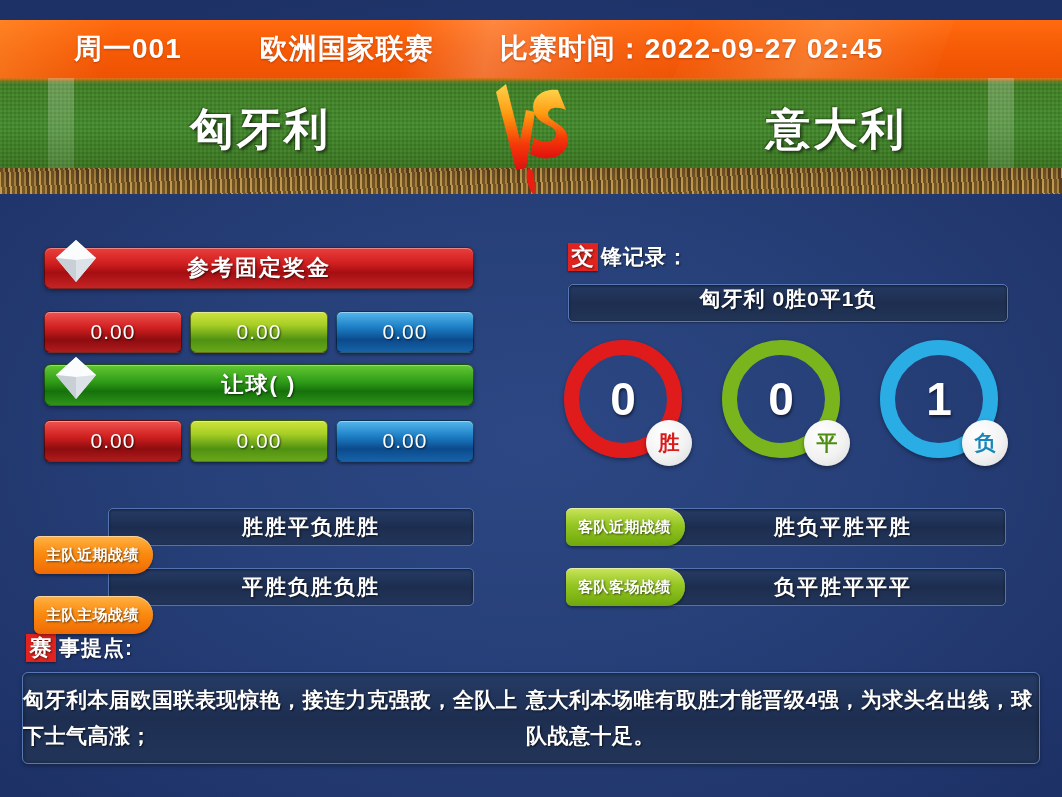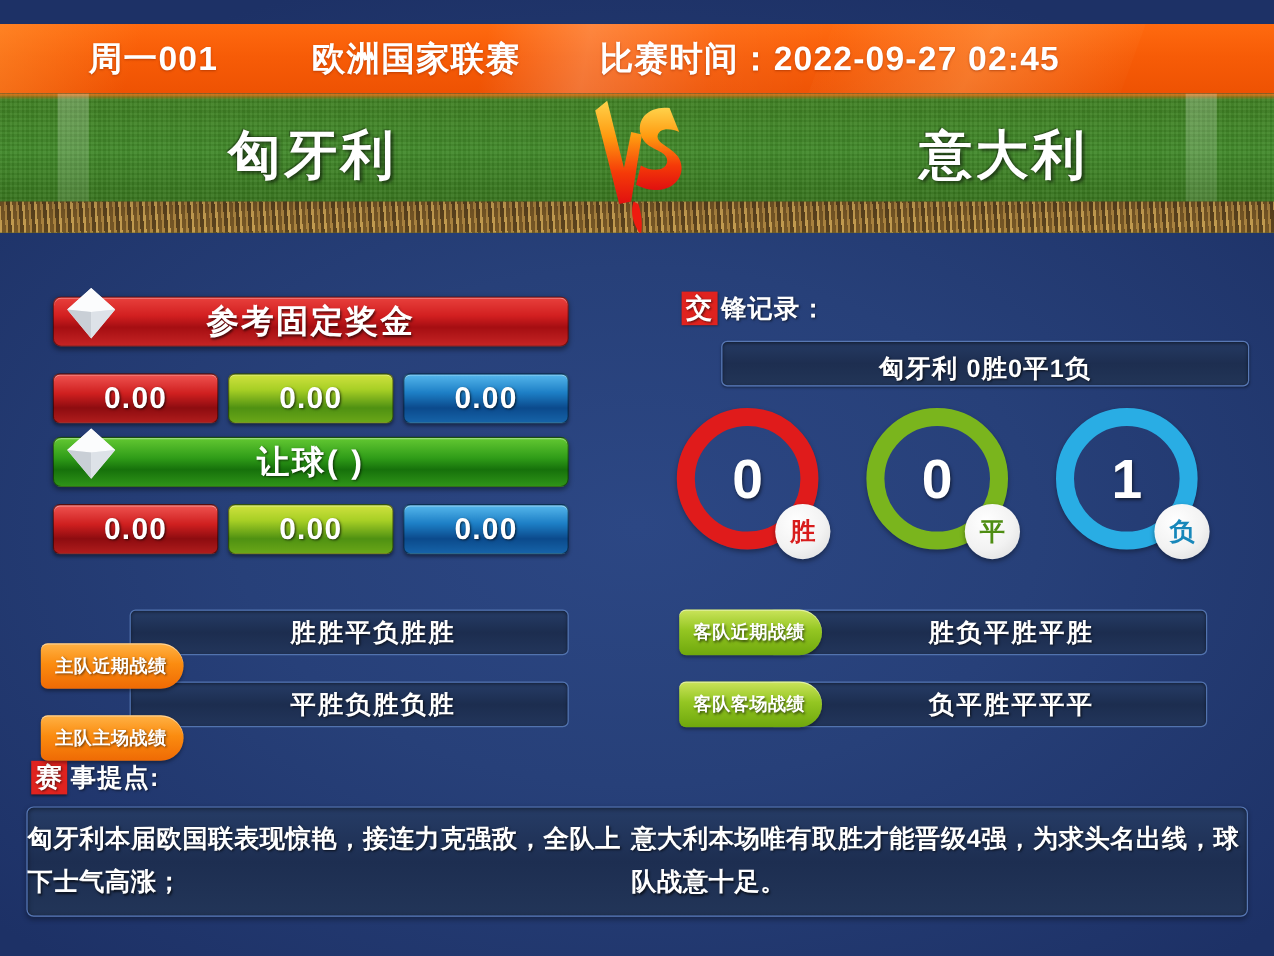--- a/index.html
+++ b/index.html
@@ -89,37 +89,37 @@
 
   
   .gem {
     position: absolute; z-index: 5; width: 44px; height: 46px;
   }
 
   
   .odds-bar {
     position: absolute; height: 42px; border-radius: 7px;
     display: flex; align-items: center; justify-content: center;
-    color: #fff; font-size: 27px; font-weight: bold; letter-spacing: 2px;
+    color: #fff; font-size: 22px; font-weight: bold; letter-spacing: 2px;
     text-shadow: 1px 1px 2px rgba(0,0,0,.6);
     border: 1px solid rgba(0,0,0,.45);
     box-shadow: 0 2px 4px rgba(0,0,0,.40), inset 0 1px 0 rgba(255,255,255,.35);
   }
   .bar-red {
     background:
       linear-gradient(180deg, #e8403c 0%, #d21f20 38%, #a50e12 62%, #c52424 100%);
   }
   .bar-green {
     background:
       linear-gradient(180deg, #63c832 0%, #2f9c18 42%, #16710b 66%, #2f9418 100%);
   }
   .cell {
     position: absolute; height: 42px; border-radius: 6px;
     display: flex; align-items: center; justify-content: center;
-    color: #ffffff; font-size: 25px; font-weight: bold; letter-spacing: 1px;
+    color: #ffffff; font-size: 21px; font-weight: normal; letter-spacing: 1px;
     text-shadow: 1px 1px 2px rgba(0,0,0,.65);
     border: 1px solid rgba(0,0,0,.5);
     box-shadow: 0 2px 3px rgba(0,0,0,.40), inset 0 1px 0 rgba(255,255,255,.40);
   }
   .cell-red {
     background: linear-gradient(180deg, #ef5350 0%, #cf1f1f 40%, #8d0c10 70%, #b01c1c 100%);
   }
   .cell-lime {
     background: linear-gradient(180deg, #cfe23e 0%, #a7cf25 32%, #4f9112 70%, #6aa718 100%);
   }
@@ -141,24 +141,23 @@
     font-size: 22px; font-weight: bold;
     box-shadow: 0 1px 2px rgba(0,0,0,.5);
   }
 
   
   .inset {
     position: absolute; border-radius: 5px;
     background: linear-gradient(180deg, #253a63 0%, #1d2e50 50%, #223557 100%);
     border: 1px solid #5878b4;
     box-shadow: inset 0 1px 3px rgba(0,0,0,.55), 0 1px 2px rgba(0,0,0,.35);
-    display: flex; align-items: flex-end; justify-content: center;
+    display: flex; align-items: flex-start; justify-content: center;
     color: #ffffff; font-weight: bold;
     text-shadow: 1px 1px 2px rgba(0,0,0,.7);
-    margin-left: 33px;
   }
 
   
   .ring-wrap { position: absolute; width: 118px; height: 118px; }
   .ring {
     position: absolute; inset: 0; border-radius: 50%;
     border-style: solid; border-width: 15px;
     box-shadow: 0 2px 4px rgba(0,0,0,.35);
   }
   .ring-num {

